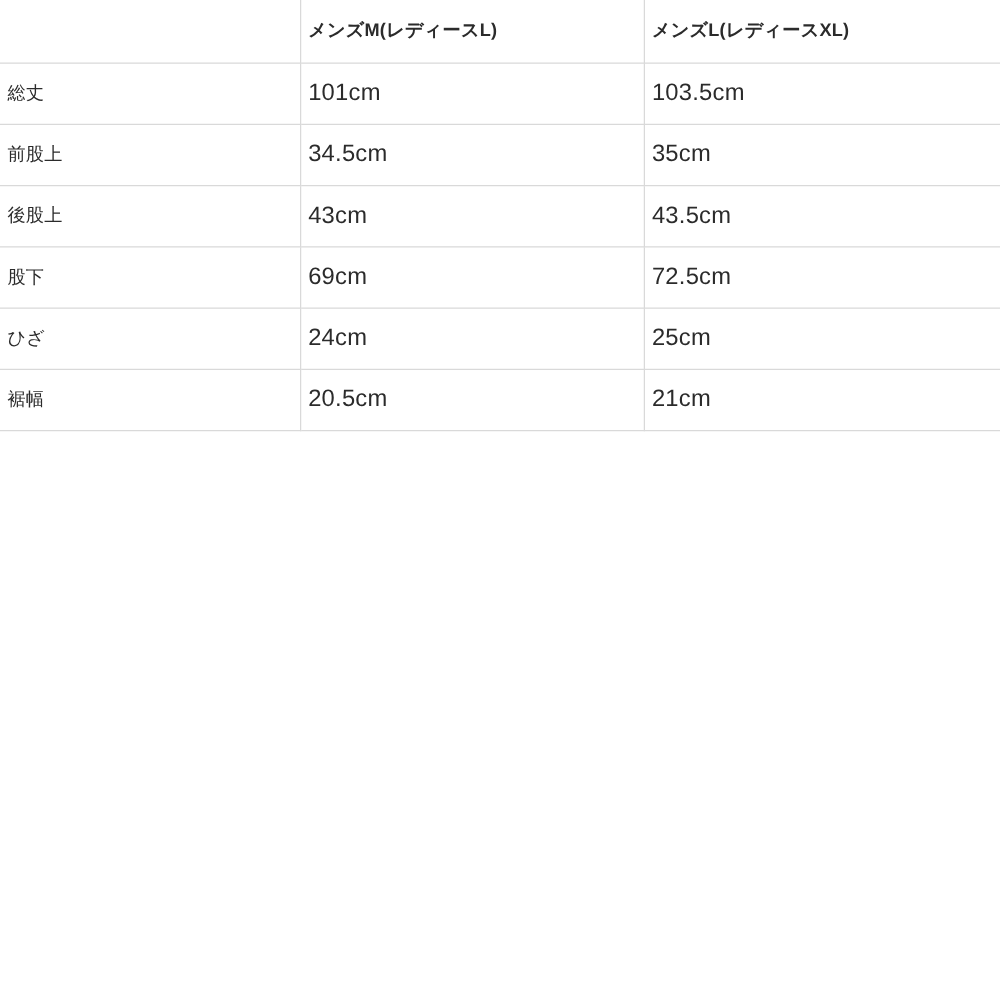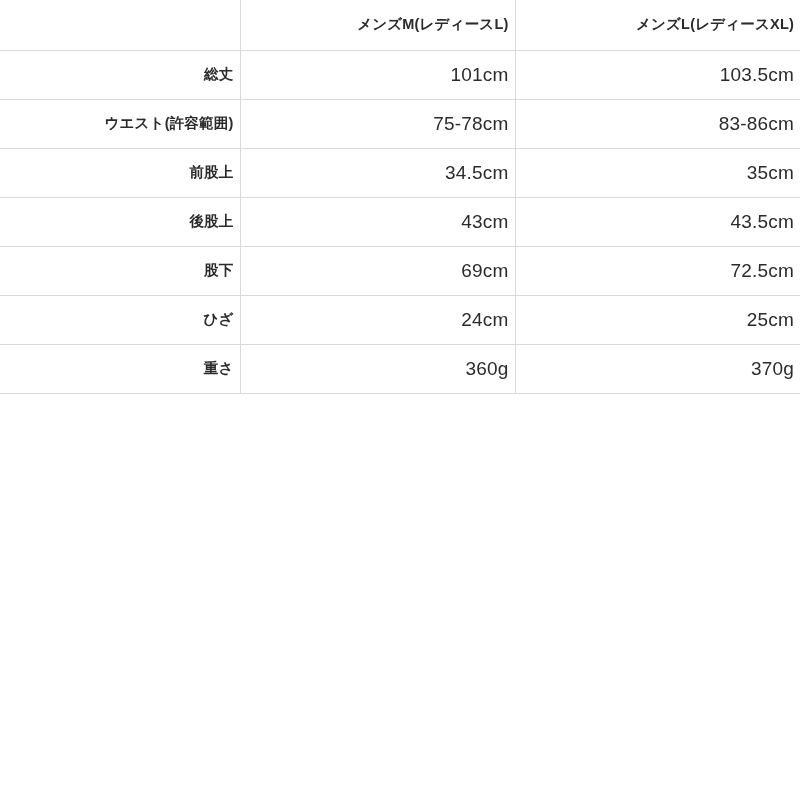--- a/index.html
+++ b/index.html
@@ -30,21 +30,21 @@
   table.size-table col.c0 { width: 240px; }
   table.size-table col.c1 { width: 275px; }
   table.size-table col.c2 { width: 285px; }
 
   table.size-table th,
   table.size-table td {
     border-top: 1px solid #d9d9d9;
     border-bottom: 1px solid #d9d9d9;
     border-left: 1px solid #d9d9d9;
     border-right: 1px solid #d9d9d9;
-    text-align: right;
+    text-align: left;
     vertical-align: middle;
     height: 49px;
     padding: 0 6px;
     box-sizing: border-box;
     font-weight: normal;
     font-size: 14.5px;
     color: #2b2b2b;
     background: #ffffff;
     margin-left: 40px;
   }
@@ -57,21 +57,21 @@
     font-weight: bold;
     font-size: 14.5px;
     letter-spacing: 0.2px;
     height: 50px;
   }
   table.size-table thead th.corner {
     border-top: none;
     border-left: none;
   }
   table.size-table tbody th.row-head {
-    font-weight: bold;
+    font-weight: normal;
     font-size: 14.5px;
     letter-spacing: 0.2px;
   }
   table.size-table tbody td.val {
     font-size: 19px;
     letter-spacing: 0.2px;
   }
   .bottom-fill {
     width: 800px;
     background: #ffffff;
@@ -94,45 +94,40 @@
         <th>メンズL(レディースXL)</th>
       </tr>
     </thead>
     <tbody>
       <tr>
         <th class="row-head">総丈</th>
         <td class="val">101cm</td>
         <td class="val">103.5cm</td>
       </tr>
       <tr>
-        <th class="row-head">ウエスト(許容範囲)</th>
-        <td class="val">75-78cm</td>
-        <td class="val">83-86cm</td>
-      </tr>
-      <tr>
         <th class="row-head">前股上</th>
         <td class="val">34.5cm</td>
         <td class="val">35cm</td>
       </tr>
       <tr>
         <th class="row-head">後股上</th>
         <td class="val">43cm</td>
         <td class="val">43.5cm</td>
       </tr>
       <tr>
         <th class="row-head">股下</th>
         <td class="val">69cm</td>
         <td class="val">72.5cm</td>
       </tr>
       <tr>
         <th class="row-head">ひざ</th>
         <td class="val">24cm</td>
         <td class="val">25cm</td>
       </tr>
       <tr>
-        <th class="row-head">重さ</th>
-        <td class="val">360g</td>
-        <td class="val">370g</td>
+        <th class="row-head">裾幅</th>
+        <td class="val">20.5cm</td>
+        <td class="val">21cm</td>
       </tr>
     </tbody>
   </table>
   <div class="bottom-fill"></div>
 </div>
 
 </body></html>

